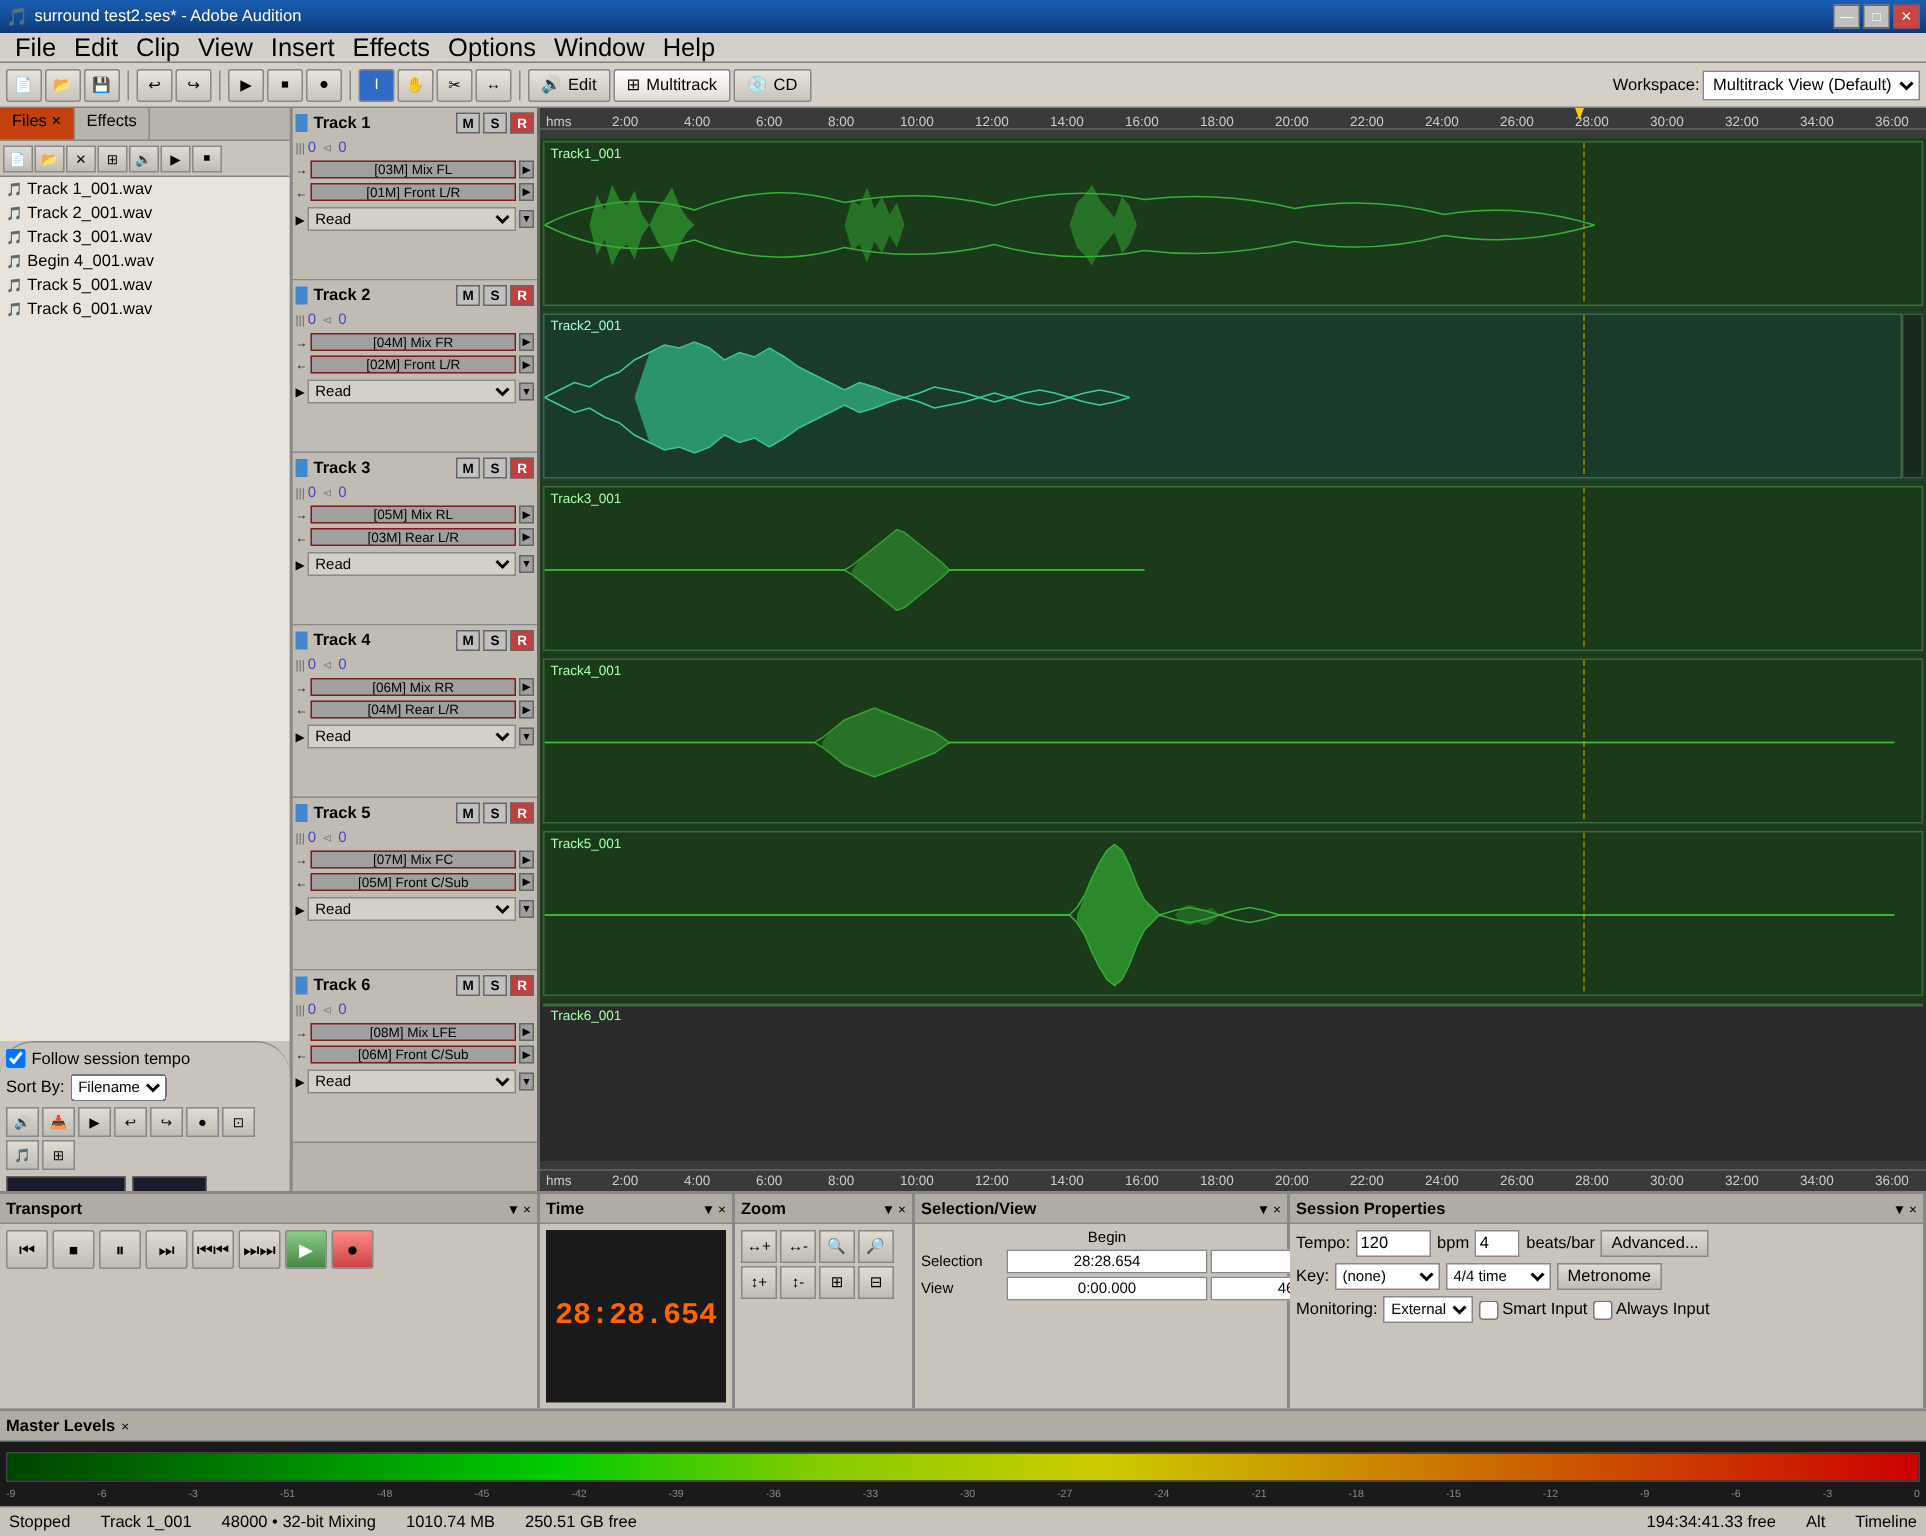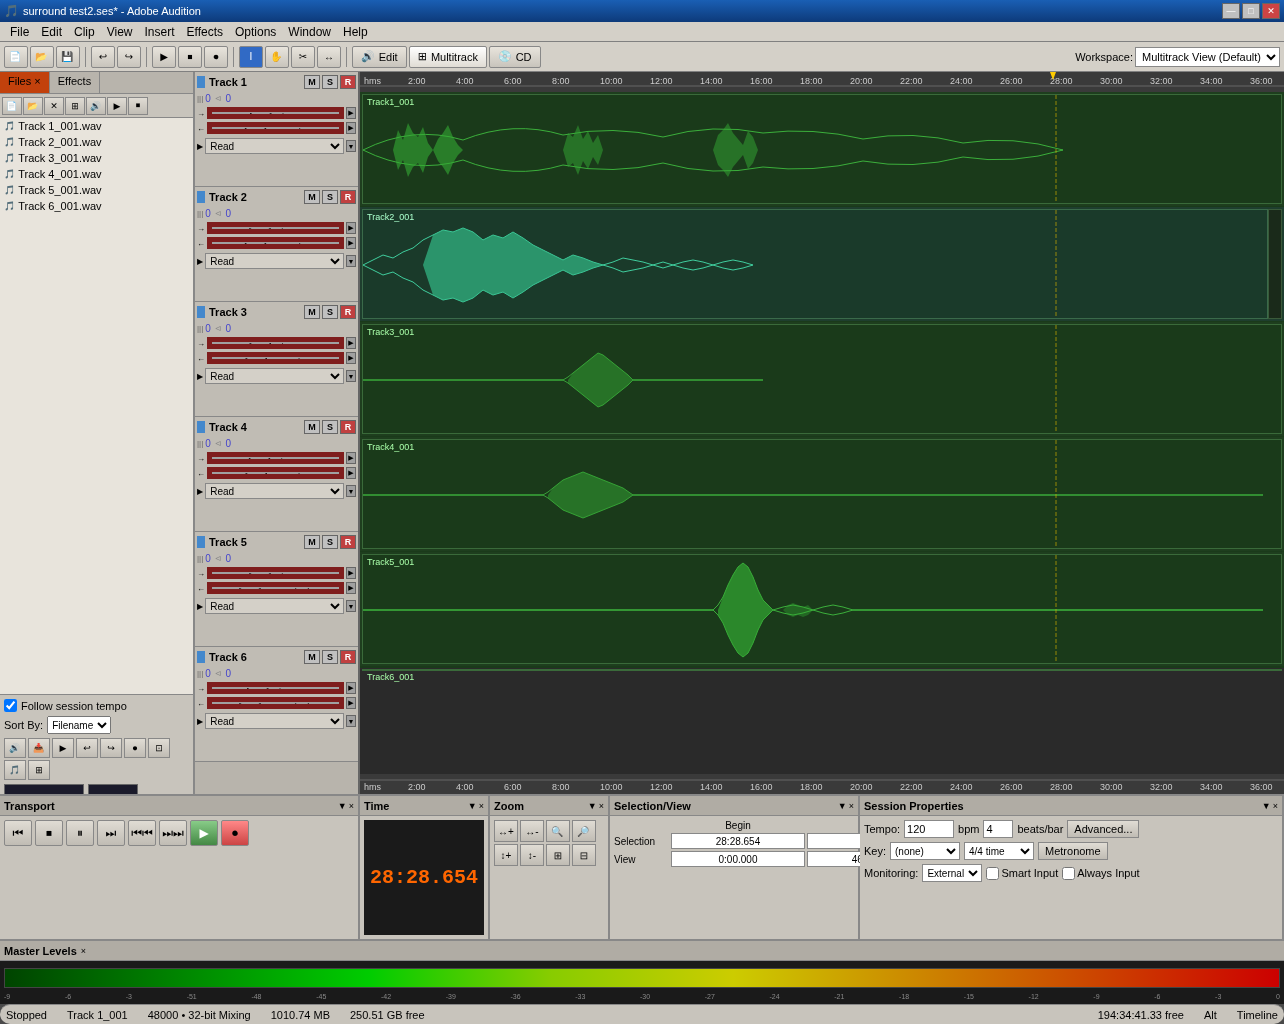--- a/index.html
+++ b/index.html
@@ -31,21 +31,21 @@
     #menubar {
       background: #d4d0c8;
       height: 20px;
       display: flex;
       align-items: center;
       padding: 0 4px;
       border-bottom: 1px solid #808080;
     }
     .menu-item {
       padding: 2px 6px;
-      font-size: 12px;
+      font-size: 17px;
       cursor: pointer;
     }
 
     
     #toolbar {
       background: #d4d0c8;
       height: 30px;
       display: flex;
       align-items: center;
       padding: 2px 4px;
@@ -139,20 +139,21 @@
       font-size: 11px;
       height: 16px;
     }
     .file-icon { color: #404080; font-size: 9px; }
 
     .panel-bottom {
       height: 100px;
       background: #c8c4bc;
       border-top: 1px solid #888;
       padding: 4px;
+      border-radius: 22px;
     }
     .follow-tempo { display: flex; align-items: center; gap: 4px; font-size: 11px; }
     .sort-row { display: flex; align-items: center; gap: 4px; font-size: 11px; margin-top: 4px; }
     .sort-select { height: 18px; font-size: 10px; }
     .panel-bottom-buttons {
       display: flex; gap: 2px; margin-top: 4px; flex-wrap: wrap;
     }
     .pb-btn {
       width: 22px; height: 20px;
       background: linear-gradient(to bottom, #e0dcd4, #c0bcb4);
@@ -224,21 +225,21 @@
       gap: 2px;
       height: 14px;
       margin-top: 1px;
       font-size: 10px;
     }
     .route-arrow { font-size: 8px; }
     .route-btn {
       flex: 1;
       height: 12px;
       background: #a0a0a0;
-      border: 5px solid #7f1d1d;
+      border: 1px solid #7f1d1d;
       font-size: 9px;
       text-align: center;
       cursor: pointer;
       overflow: hidden;
     }
     .route-expand {
       width: 10px; height: 12px;
       background: #a0a0a0;
       border: 1px solid #666;
       display: flex; align-items: center; justify-content: center;
@@ -387,21 +388,20 @@
     
     #statusbar {
       height: 20px;
       background: #c8c4bc;
       border-top: 1px solid #888;
       display: flex;
       align-items: center;
       padding: 0 6px;
       gap: 20px;
       font-size: 11px;
-      border-radius: 10px;
     }
 
     
     #app {
       display: flex;
       flex-direction: column;
       height: 1024px;
       width: 1284px;
     }
 
@@ -551,21 +551,21 @@
           <div class="file-item">
               <span class="file-icon">🎵</span>
               <span>Track 2_001.wav</span>
             </div>
           <div class="file-item">
               <span class="file-icon">🎵</span>
               <span>Track 3_001.wav</span>
             </div>
           <div class="file-item">
               <span class="file-icon">🎵</span>
-              <span>Track 4_001.wav</span>
+              <span>Begin 4_001.wav</span>
             </div>
           <div class="file-item">
               <span class="file-icon">🎵</span>
               <span>Track 5_001.wav</span>
             </div>
           <div class="file-item">
               <span class="file-icon">🎵</span>
               <span>Track 6_001.wav</span>
             </div>
         </div>

